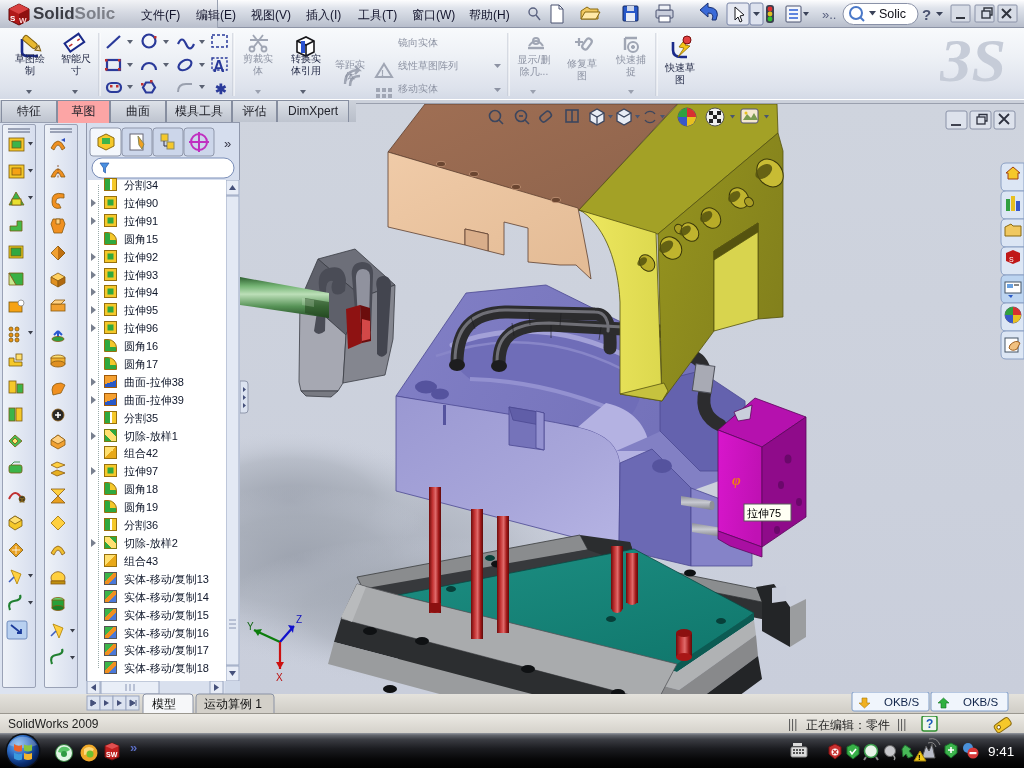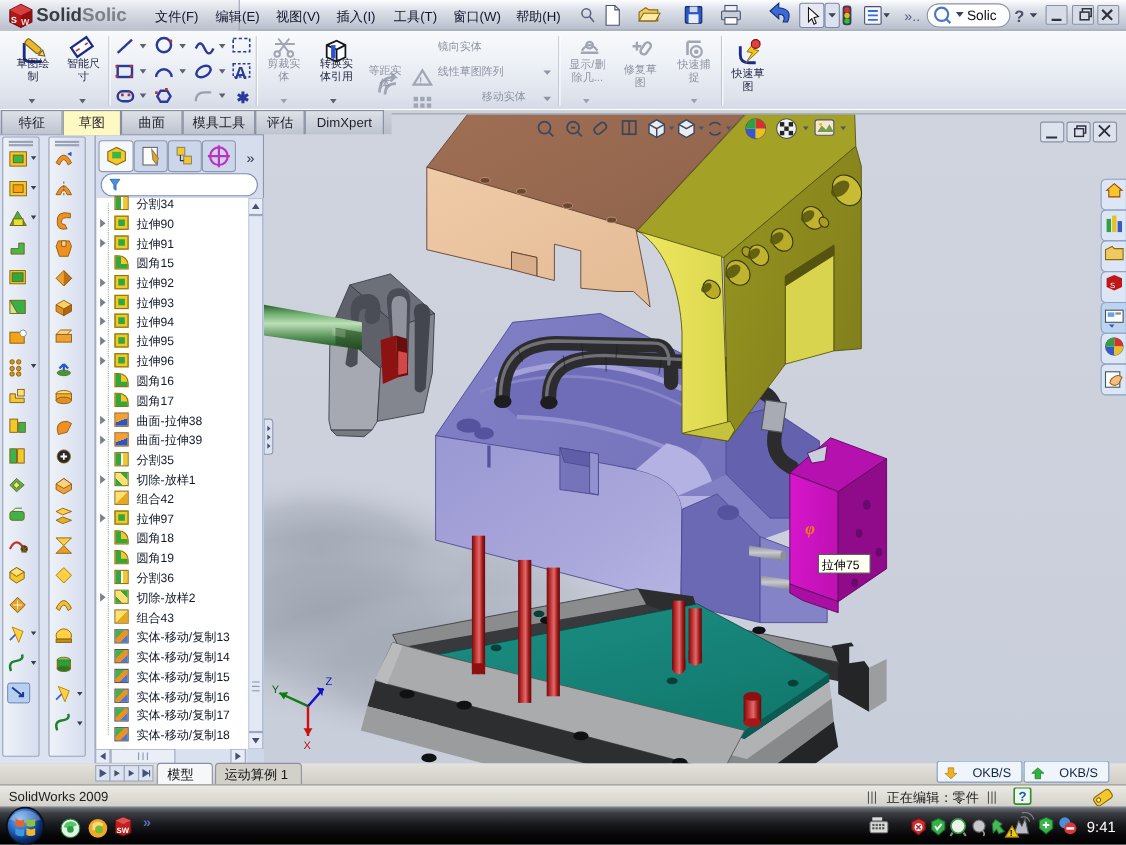--- a/index.html
+++ b/index.html
@@ -12,21 +12,21 @@
 .menu{top:7px;font-size:12px;color:#13142c}
 
 #ribbon{left:0;top:28px;width:1024px;height:72px;background:linear-gradient(180deg,#f8fafc 0%,#eef1f6 40%,#dde2ec 85%,#d4dae6 100%);border-bottom:1px solid #fff}
 .rbtn{font-size:10px;color:#8d93a3;text-align:center;line-height:12px}
 .rbtn.on{color:#1c2340}
 .dd{width:0;height:0;border-left:3px solid transparent;border-right:3px solid transparent;border-top:4px solid #5a6172}
 .dd.gray{border-top-color:#9aa0ae}
 
 #tabrow{left:0;top:100px;width:356px;height:22px;background:linear-gradient(180deg,#cdd2db,#b9bfca)}
 .ctab{top:100px;height:22px;background:linear-gradient(180deg,#dde1e8,#bec4cf);border:1px solid #868ea0;border-bottom:none;font-size:12px;color:#23242c;text-align:center;line-height:21px}
-.ctab.active{background:#fef9c3;z-index:3;height:23px}
+.ctab.active{background:#fca5a5;z-index:3;height:23px}
 
 #leftcol{left:0;top:122px;width:86px;height:572px;background:#dce3f0;border-top:1px solid #98a0b2}
 .tbcol{top:124px;height:564px;background:linear-gradient(90deg,#eef2f8,#d7deee);border:1px solid #9aa2b6;border-radius:2px}
 #treepanel{left:86px;top:122px;width:154px;height:572px;background:#d6deee;border:1px solid #8f97ab}
 #treewhite{left:88px;top:180px;width:138px;height:501px;background:#fff}
 .ti{position:absolute;font-size:11px;color:#0f172a;white-space:nowrap}
 
 #viewport{left:240px;top:103px;width:784px;height:591px;background:linear-gradient(180deg,#cfd4de 0%,#c9cedb 100%);border-top:1px solid #9aa0ae;overflow:hidden}
 
 #modelrow{left:0;top:694px;width:1024px;height:19px;background:linear-gradient(180deg,#e4e2dc,#d0cdc6)}
@@ -487,20 +487,21 @@
   </svg>
   <div class="abs menu" style="left:141px">文件(F)</div>
   <div class="abs menu" style="left:196px">编辑(E)</div>
   <div class="abs menu" style="left:251px">视图(V)</div>
   <div class="abs menu" style="left:306px">插入(I)</div>
   <div class="abs menu" style="left:358px">工具(T)</div>
   <div class="abs menu" style="left:412px">窗口(W)</div>
   <div class="abs menu" style="left:469px">帮助(H)</div>
 
   <div class="abs" id="ribbon"></div>
+  <div class="abs" style="left:940px;top:30px;width:84px;height:70px;overflow:hidden;font-family:'Liberation Serif',serif;font-style:italic;font-weight:bold;font-size:62px;color:#c6ccd8;line-height:60px">ЗS</div>
   <svg class="abs" style="left:0;top:28px" width="1024" height="72" viewBox="0 0 1024 72">
 
     <g stroke="#bcc2cf">
         <line x1="99" y1="5" x2="99" y2="68"></line>
         <line x1="233" y1="5" x2="233" y2="68"></line>
         <line x1="508" y1="5" x2="508" y2="68"></line>
         <line x1="656" y1="5" x2="656" y2="68"></line>
       </g>
     <g stroke="#fff">
         <line x1="100" y1="5" x2="100" y2="68"></line>
@@ -624,21 +625,21 @@
     <path d="M686,10 l-7,9 5,1 -6,9 12,-11 -5,-1 6,-7 Z" fill="#f5c518" stroke="#8a6a00" stroke-width="0.8"></path>
     <circle cx="687" cy="12" r="4" fill="#e24040" stroke="#7a1010"></circle>
   </svg>
   <div class="abs rbtn on" style="left:4px;top:53px;width:52px">草图绘<br>制</div>
   <div class="abs rbtn on" style="left:50px;top:53px;width:52px">智能尺<br>寸</div>
   <div class="abs rbtn" style="left:233px;top:53px;width:50px">剪裁实<br>体</div>
   <div class="abs rbtn on" style="left:281px;top:53px;width:50px">转换实<br>体引用</div>
   <div class="abs rbtn" style="left:326px;top:59px;width:48px">等距实<br>体</div>
   <div class="abs rbtn" style="left:398px;top:37px;width:80px;text-align:left">镜向实体</div>
   <div class="abs rbtn" style="left:398px;top:60px;width:80px;text-align:left">线性草图阵列</div>
-  <div class="abs rbtn" style="left:398px;top:83px;width:80px;text-align:right">移动实体</div>
+  <div class="abs rbtn" style="left:398px;top:83px;width:80px;text-align:left">移动实体</div>
   <div class="abs rbtn" style="left:512px;top:54px;width:44px">显示/删<br>除几...</div>
   <div class="abs rbtn" style="left:558px;top:58px;width:48px">修复草<br>图</div>
   <div class="abs rbtn" style="left:607px;top:54px;width:48px">快速捕<br>捉</div>
   <div class="abs rbtn on" style="left:656px;top:62px;width:48px">快速草<br>图</div>
   <div class="abs dd" style="left:26px;top:90px"></div>
   <div class="abs dd" style="left:72px;top:90px"></div>
   <div class="abs dd gray" style="left:255px;top:90px"></div>
   <div class="abs dd" style="left:300px;top:90px"></div>
   <div class="abs dd gray" style="left:530px;top:90px"></div>
   <div class="abs dd gray" style="left:628px;top:90px"></div>

